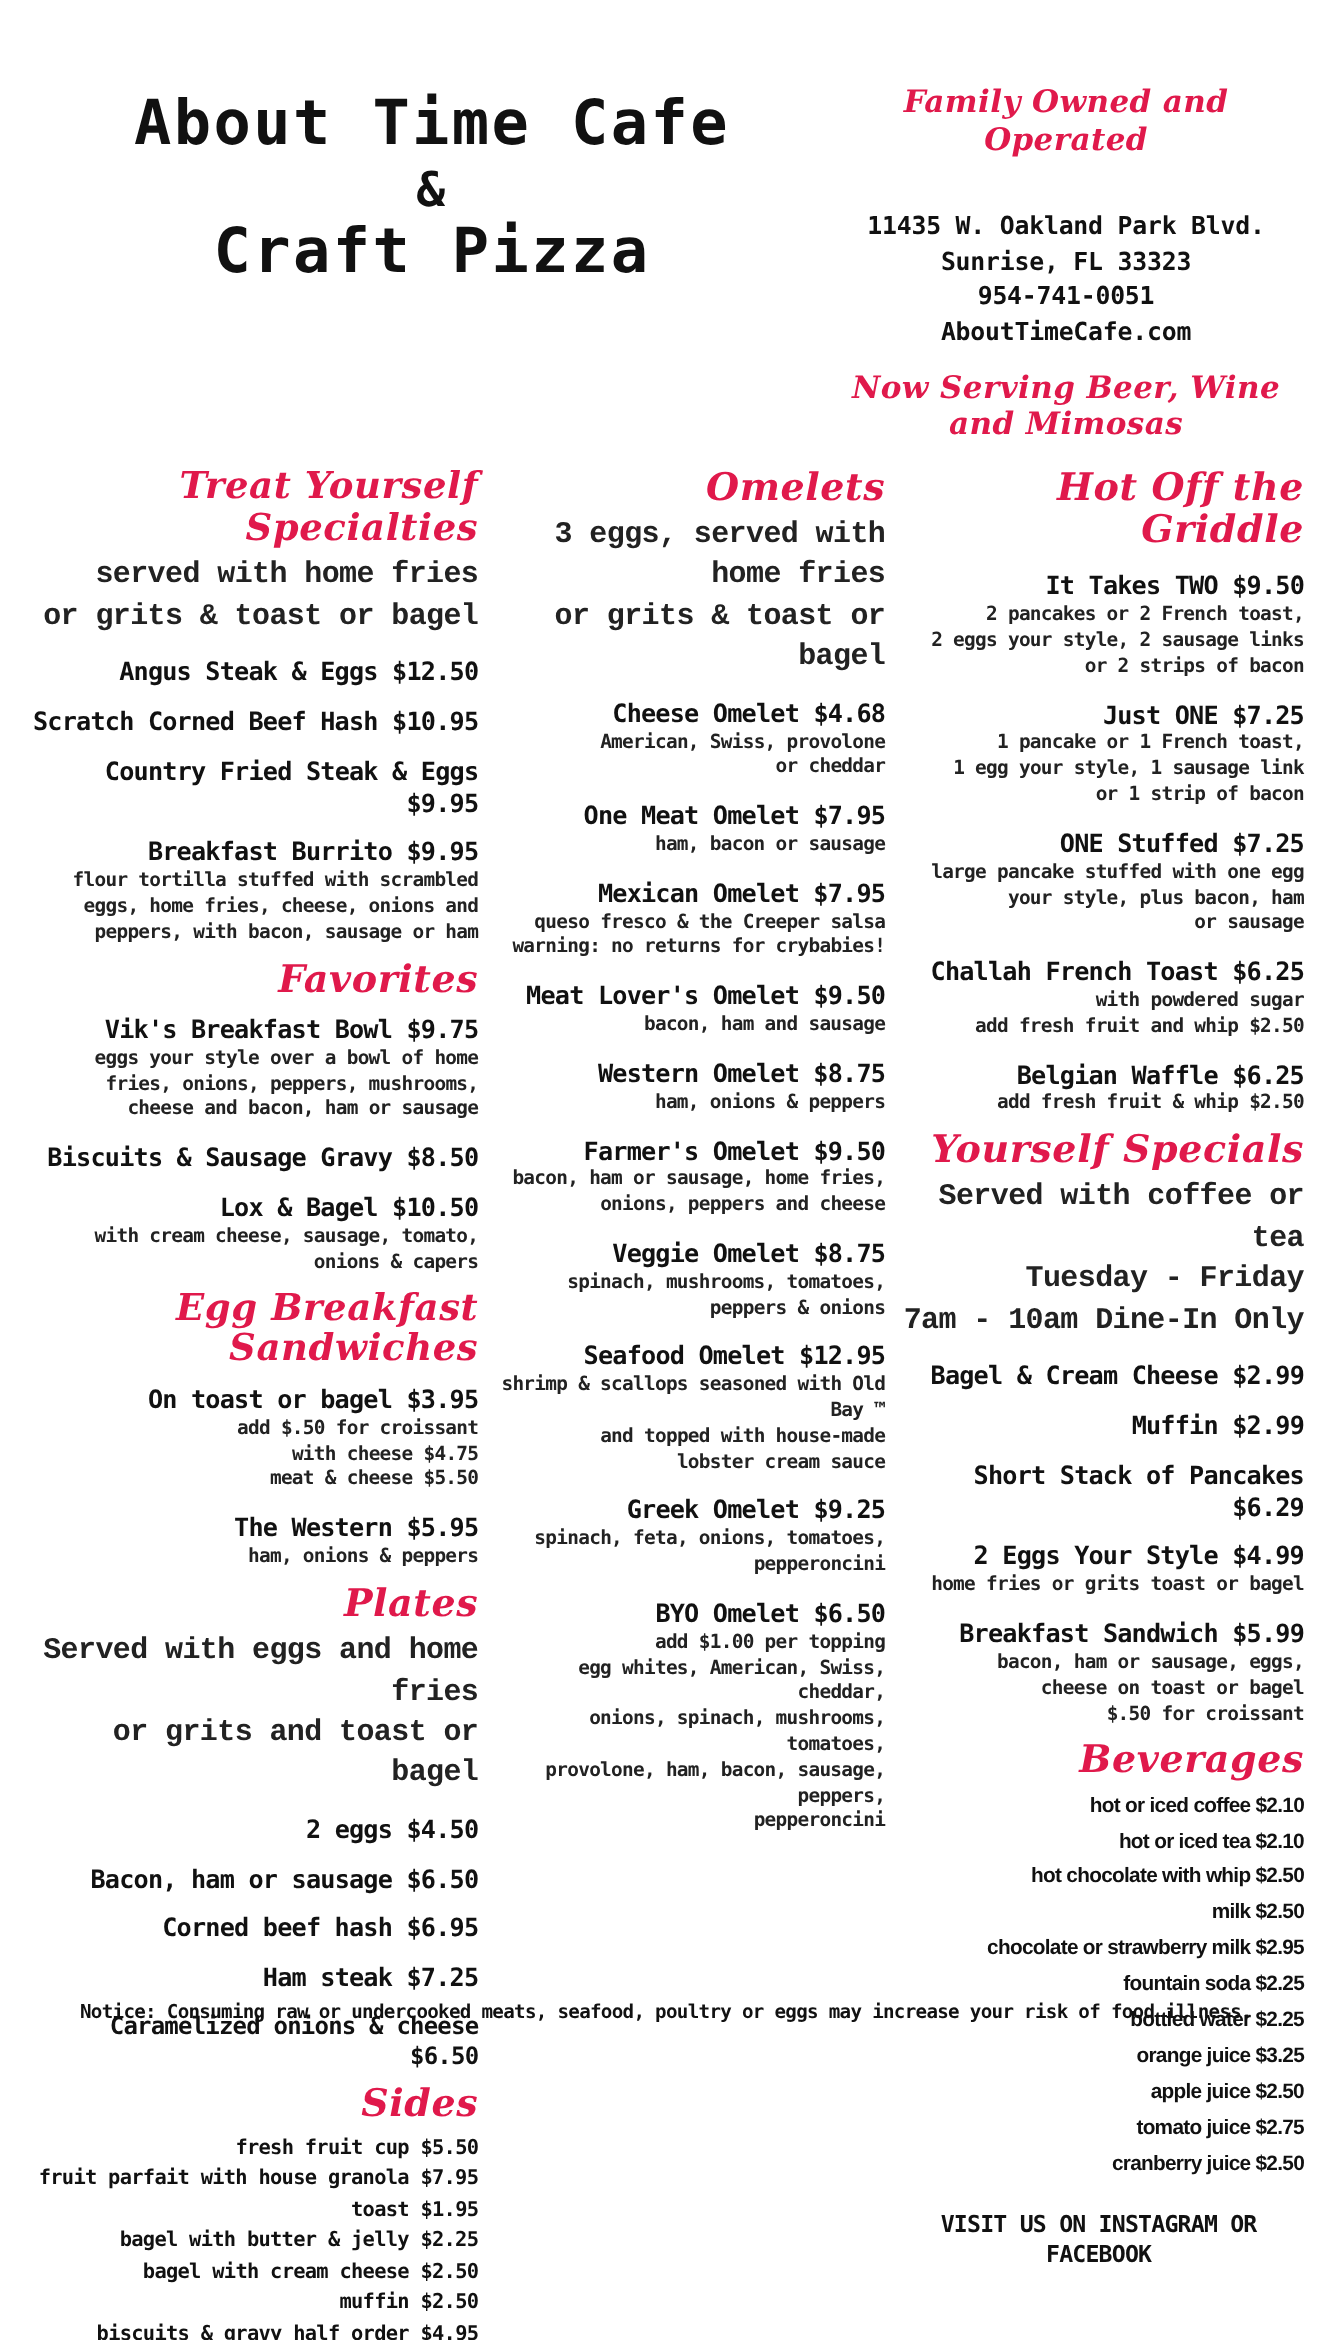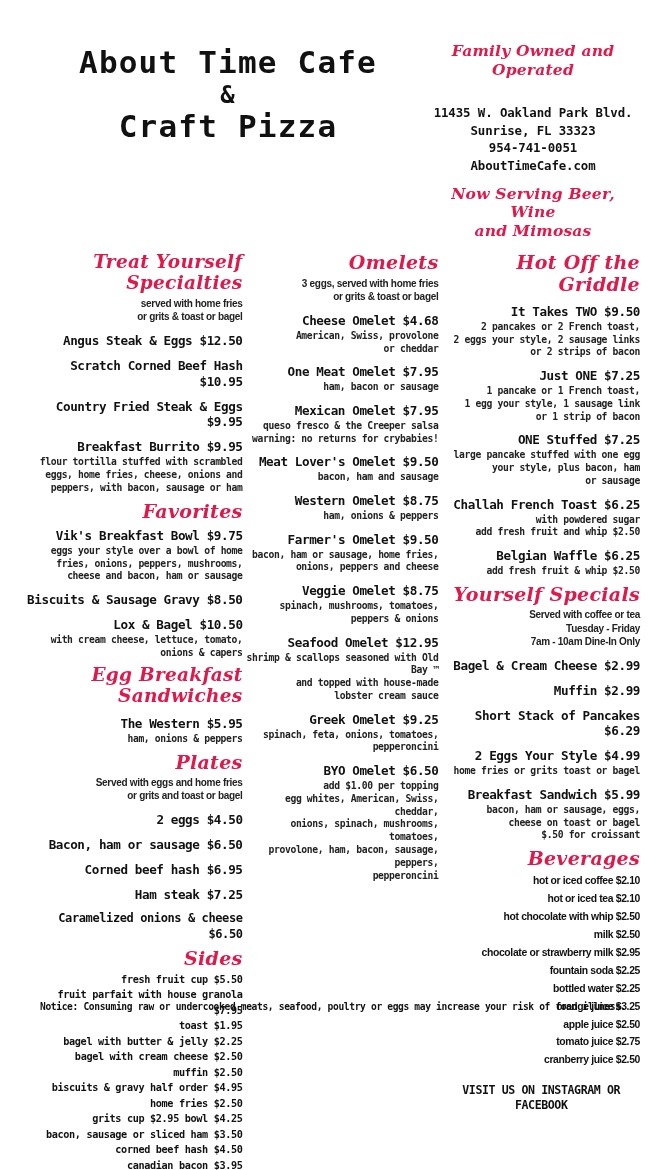--- a/index.html
+++ b/index.html
@@ -4,21 +4,21 @@
 <style>
   html, body { margin:0; padding:0; }
   body {
     width:666px; height:1170px;
     background:#ffffff;
     font-family:"DejaVu Sans Mono", monospace;
     color:#1a1a1a;
     overflow:hidden;
     position:relative;
   }
-  .page { width:666px; height:1028px; position:relative; box-sizing:border-box; padding:0 20px; }
+  .page { width:666px; height:1028px; position:relative; box-sizing:border-box; padding:0 8px; }
 
   
   .header { display:flex; align-items:flex-start; padding:38px 8px 6px 8px; }
   .brand { width:400px; text-align:center; padding-top:6px; }
   .brand-line {
     font-family:"DejaVu Sans Mono", monospace;
     font-weight:bold;
     font-size:31px;
     line-height:1.22;
     letter-spacing:1.2px;
@@ -51,22 +51,22 @@
   .sect-title {
     color:#e0194b;
     font-family:"DejaVu Serif", serif;
     font-style:italic; font-weight:bold;
     font-size:19px; line-height:1.12;
     letter-spacing:.3px;
     margin:6px 0 3px 0;
   }
   .sect-title.two-line { font-size:18.5px; }
   .sect-note {
-    font-family:Liberation Sans, sans-serif;
-    font-size:10px; line-height:1.36; font-weight:bold;
+    font-family:Liberation Mono, monospace;
+    font-size:15px; line-height:1.36; font-weight:bold;
     color:#222; margin-bottom:4px; letter-spacing:-0.3px;
   }
   .item { margin-top:9px; }
   .item-name {
     font-family:"DejaVu Sans Mono", monospace;
     font-weight:bold; font-size:12.6px; line-height:1.26;
     color:#111; letter-spacing:-0.4px;
   }
   .item-name.sm { font-size:12px; }
   .item-desc {
@@ -169,30 +169,38 @@
               <div>fries, onions, peppers, mushrooms,</div>
               <div>cheese and bacon, ham or sausage</div>
             </div>
         </div>
         <div class="item">
             <div class="item-name">Biscuits &amp; Sausage Gravy  $8.50</div>
           </div>
         <div class="item">
           <div class="item-name">Lox &amp; Bagel  $10.50</div>
           <div class="item-desc">
-              <div>with cream cheese, lettuce, tomato,</div>
+              <div>with cream cheese, sausage, tomato,</div>
               <div>onions &amp; capers</div>
             </div>
         </div>
       </div>
 
       <div class="sect">
         <div class="sect-title two-line">
           <div>Egg Breakfast</div>
           <div>Sandwiches</div>
+        </div>
+        <div class="item tight">
+          <div class="item-name">On toast or bagel  $3.95</div>
+          <div class="item-desc">
+              <div>add $.50 for croissant</div>
+              <div>with cheese  $4.75</div>
+              <div>meat &amp; cheese  $5.50</div>
+            </div>
         </div>
         <div class="item">
           <div class="item-name">The Western  $5.95</div>
           <div class="item-desc">ham, onions &amp; peppers</div>
         </div>
       </div>
 
       <div class="sect">
         <div class="sect-title">Plates</div>
         <div class="sect-note">

